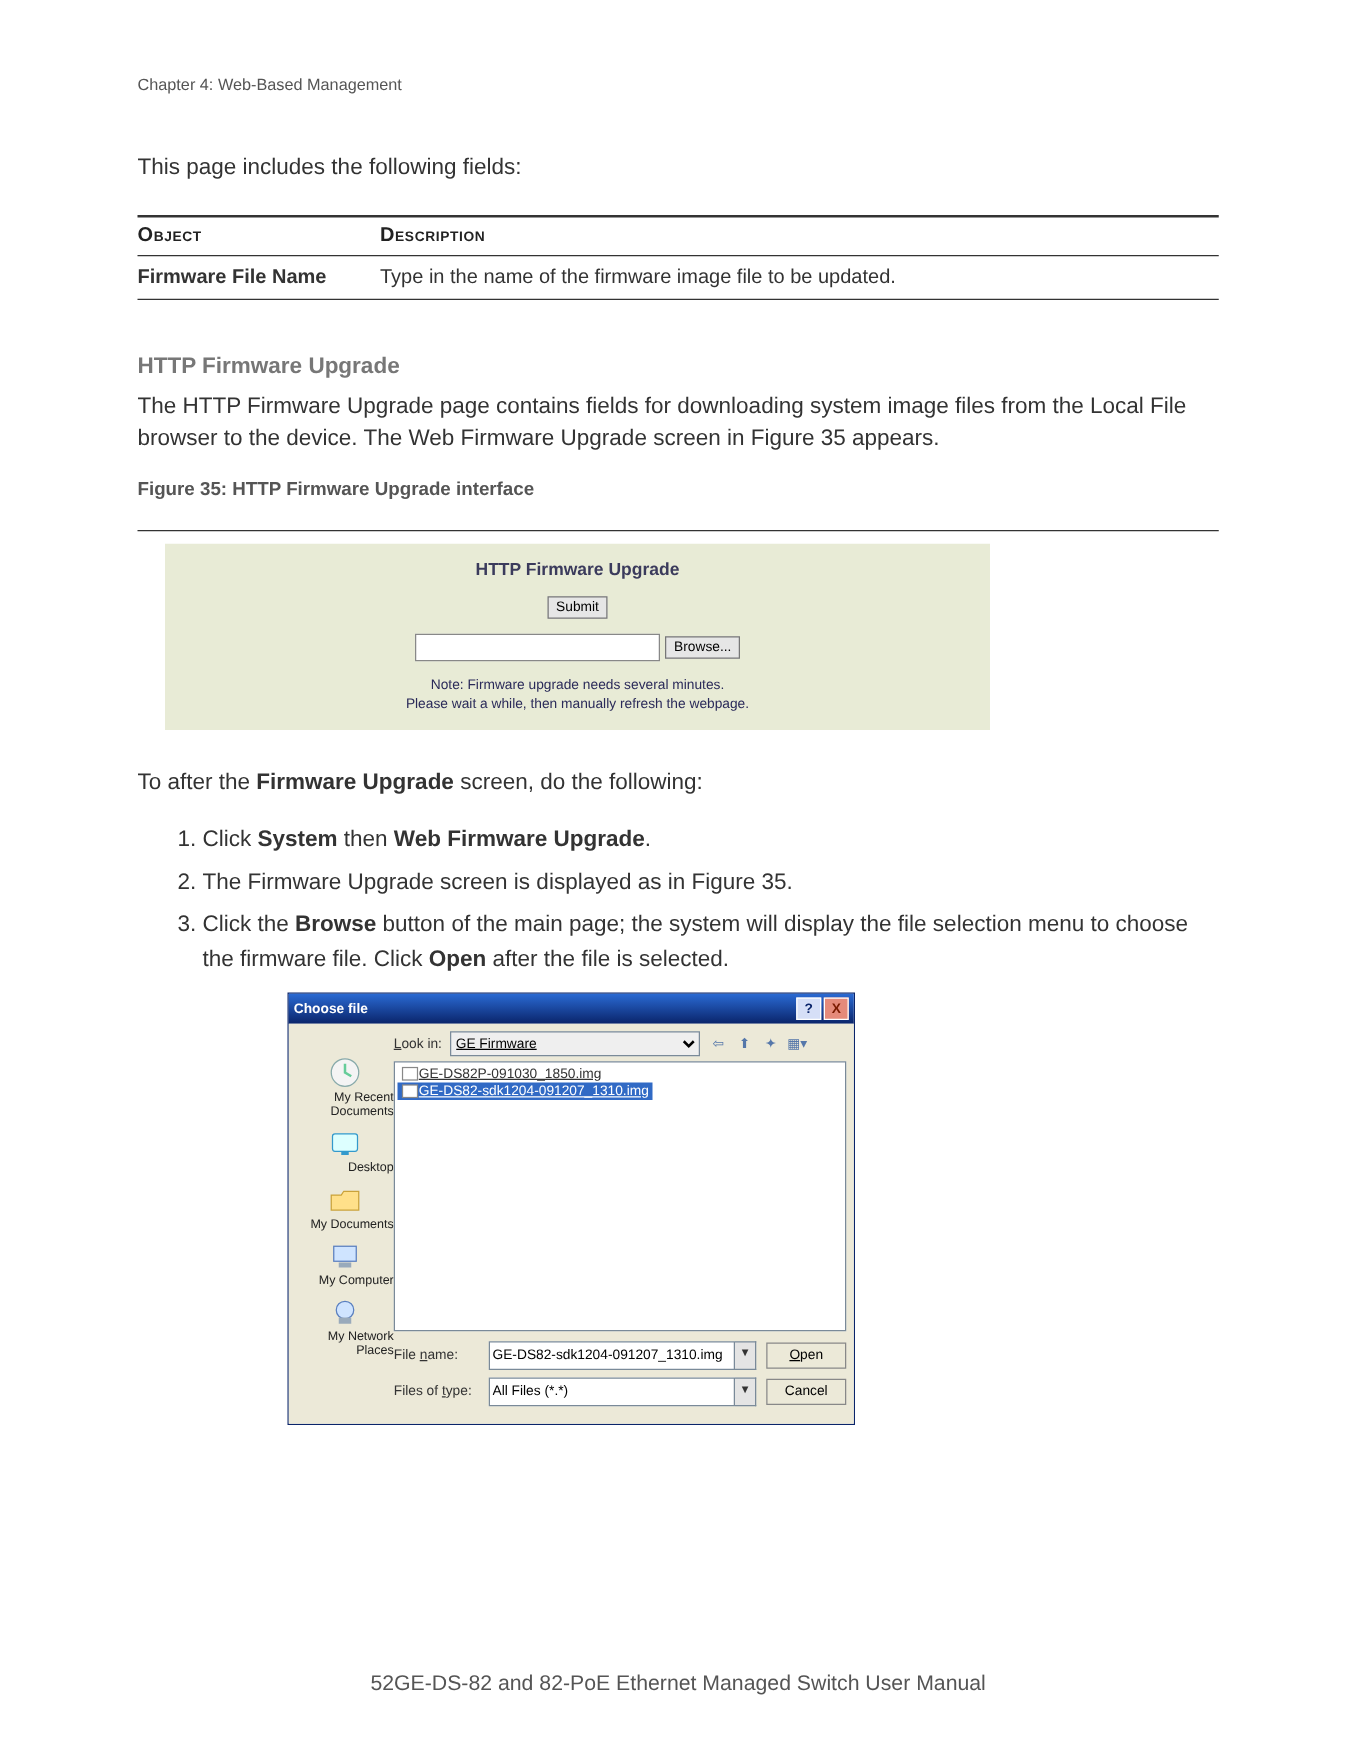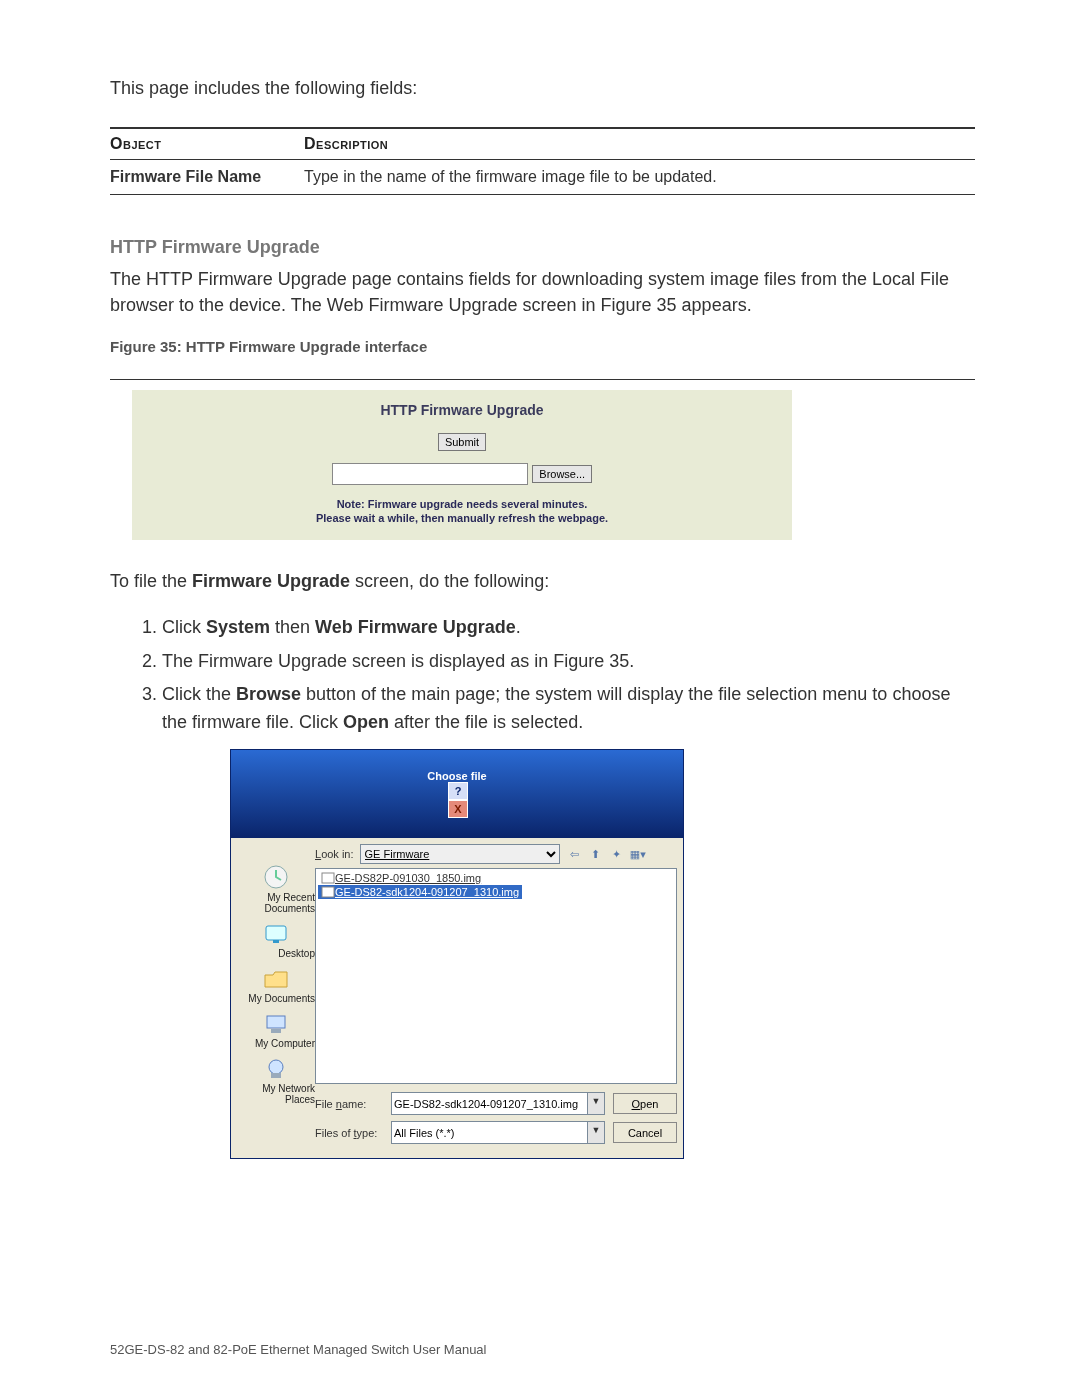--- a/index.html
+++ b/index.html
@@ -100,21 +100,21 @@
     font-family: Arial, sans-serif;
     font-size: 11px;
     background: #e6e6e6;
     border: 1px solid #777;
     padding: 0 6px;
     height: 18px;
     vertical-align: middle;
   }
   .fw-panel .note {
     font-size: 11px;
-    font-weight: 700;
+    font-weight: 400;
     color: #2a2a59;
     line-height: 1.3;
     margin-top: 12px;
   }
   ol.steps {
     font-size: 18px;
     line-height: 1.55;
     padding-left: 52px;
     margin: 0 0 12px 0;
   }
@@ -124,24 +124,23 @@
     width: 452px;
     margin: 8px 0 0 120px;
     font-family: Tahoma, Arial, sans-serif;
     font-size: 11px;
     border: 1px solid #0a246a;
   }
   .dlg-title {
     background: linear-gradient(#2a6ad3, #0a246a);
     color: #fff;
     font-weight: 700;
-    padding: 20px 4px;
+    padding: 3px 4px;
     display: flex;
     align-items: center;
-    flex-direction: column;
   }
   .dlg-title .txt { flex: 1; }
   .dlg-title .btn {
     width: 18px; height: 16px;
     background: #d6dff7;
     color: #0a246a;
     display: inline-flex;
     align-items: center; justify-content: center;
     border: 1px solid #fff;
     margin-left: 2px;
@@ -210,28 +209,29 @@
   .bottom-rows .drop {
     width:16px; border:1px solid #7a8a99; border-left:none;
     background:#e4e4e4; text-align:center; font-size:9px; line-height:17px;
   }
   .bottom-rows button {
     width:64px; height:21px; font-size:11px;
     background:#ece9d8; border:1px solid #888;
   }
   .footer {
     position:absolute; bottom:40px; left:110px; right:105px;
-    display:flex; justify-content:flex-start;
-    font-size:13px; color:#555;
+    display:flex; justify-content:center;
+    font-size:17px; color:#555;
   }
 </style>
 </head>
 <body>
 
 <div class="page">
+  <div class="chapter-header">Chapter 4: Web-Based Management</div>
 
   <p class="intro">This page includes the following fields:</p>
 
   <table class="fields">
     <thead>
       <tr>
         <th>Object</th>
         <th>Description</th>
       </tr>
     </thead>
@@ -257,21 +257,21 @@
       <input type="text" style="">
       <button>Browse...</button>
     </div>
     <div class="note">
       <div>Note: Firmware upgrade needs several minutes.</div>
       <div>Please wait a while, then manually refresh the webpage.</div>
     </div>
   </div>
 
   <p class="body">
-    <span>To file the </span><strong>Firmware Upgrade</strong><span> screen, do the following:</span>
+    <span>To after the </span><strong>Firmware Upgrade</strong><span> screen, do the following:</span>
   </p>
 
   <ol class="steps">
     <li>
       <span>Click </span><strong>System</strong><span> then </span><strong>Web Firmware Upgrade</strong><span>.</span>
     </li>
     <li>The Firmware Upgrade screen is displayed as in Figure 35.</li>
     <li>
       <span>Click the </span><strong>Browse</strong><span> button of    the main page; the system will display the file selection menu to choose the firmware file. Click </span><strong>Open</strong><span> after the file is selected.</span>
     </li>

